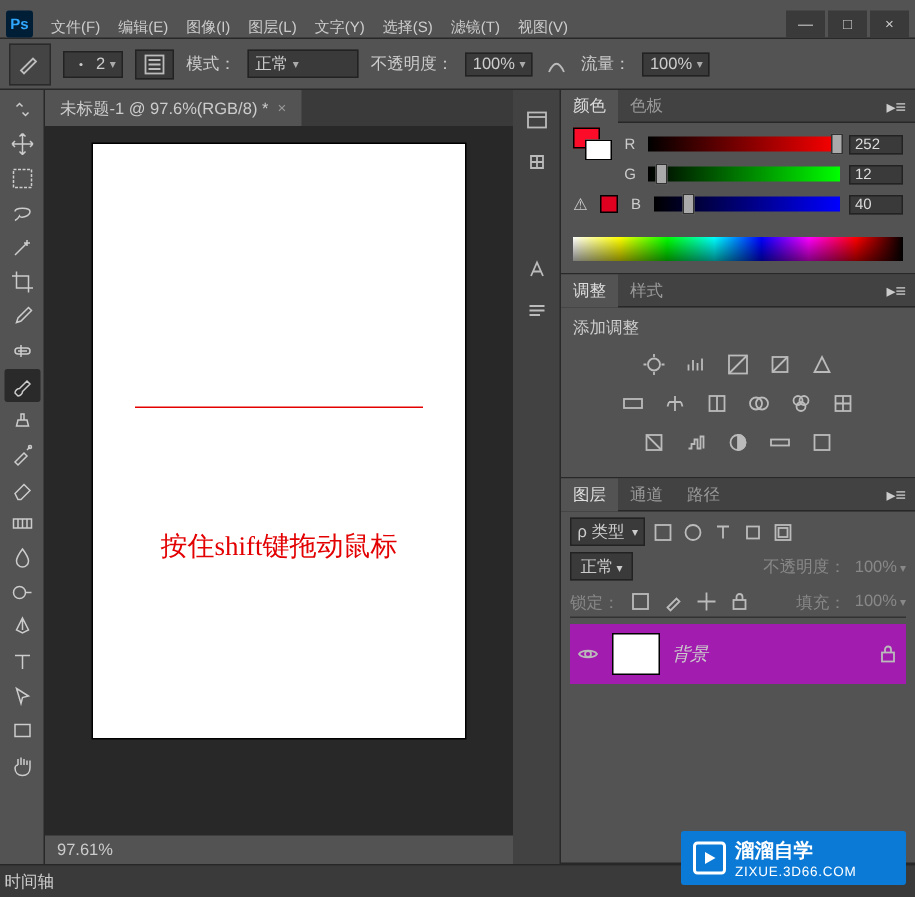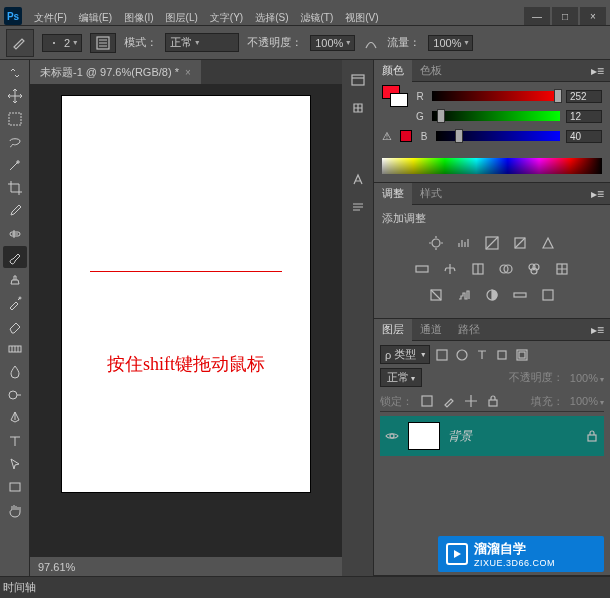--- a/index.html
+++ b/index.html
@@ -53,26 +53,26 @@
 .adjust-title { font-size: 11px; margin-bottom: 8px; }
 .adjust-row { display: flex; justify-content: center; gap: 10px; margin-bottom: 8px; }
 .adj-icon { width: 18px; height: 18px; display: flex; align-items: center; justify-content: center; }
 .layers-body { padding: 4px 6px; }
 .layer-opts { display: flex; align-items: center; gap: 4px; margin-bottom: 4px; }
 .layer-row2 { display: flex; align-items: center; gap: 6px; margin-bottom: 4px; font-size: 11px; }
 .blend-field { background: #3a3a3a; border: 1px solid #222; padding: 1px 6px; font-size: 11px; }
 .opacity-label { margin-left: auto; color: #888; }
 .opacity-val { color: #888; }
 .lock-row { display: flex; align-items: center; gap: 6px; font-size: 11px; color: #888; padding: 2px 0; border-bottom: 1px solid #333; margin-bottom: 4px; }
-.layer-item { display: flex; align-items: center; gap: 8px; padding: 6px 4px; background: #0f766e; }
+.layer-item { display: flex; align-items: center; gap: 8px; padding: 6px 4px; background: #a21caf; }
 .layer-eye { width: 14px; }
 .layer-thumb { width: 32px; height: 28px; background: #fff; border: 1px solid #000; }
 .layer-name { font-style: italic; font-size: 12px; }
 .layer-lock { margin-left: auto; }
-.watermark { position: absolute; right: 6px; bottom: 26px; width: 166px; height: 36px; background: #0a7ad6; display: flex; align-items: center; padding: 0 8px; border-radius: 2px; color: #fff; gap: 6px; }
+.watermark { position: absolute; right: 6px; bottom: 8px; width: 150px; height: 36px; background: #0a7ad6; display: flex; align-items: center; padding: 0 8px; border-radius: 2px; color: #fff; gap: 6px; }
 .wm-play { width: 22px; height: 22px; border: 2px solid #fff; border-radius: 3px; display: flex; align-items: center; justify-content: center; }
 .wm-zh { font-size: 13px; font-weight: bold; }
 .wm-url { font-size: 9px; letter-spacing: 0.5px; }
 .bottom-strip { height: 22px; background: #3a3a3a; display: flex; align-items: center; padding: 0 3px; gap: 8px; font-size: 11px; border-top: 1px solid #282828; }
 .icon-box { width: 16px; height: 16px; fill: none; stroke: #bbb; stroke-width: 1.2; }
 .dd { font-size: 8px; margin-left: 2px; }
 </style>
 </head>
 <body>
 

